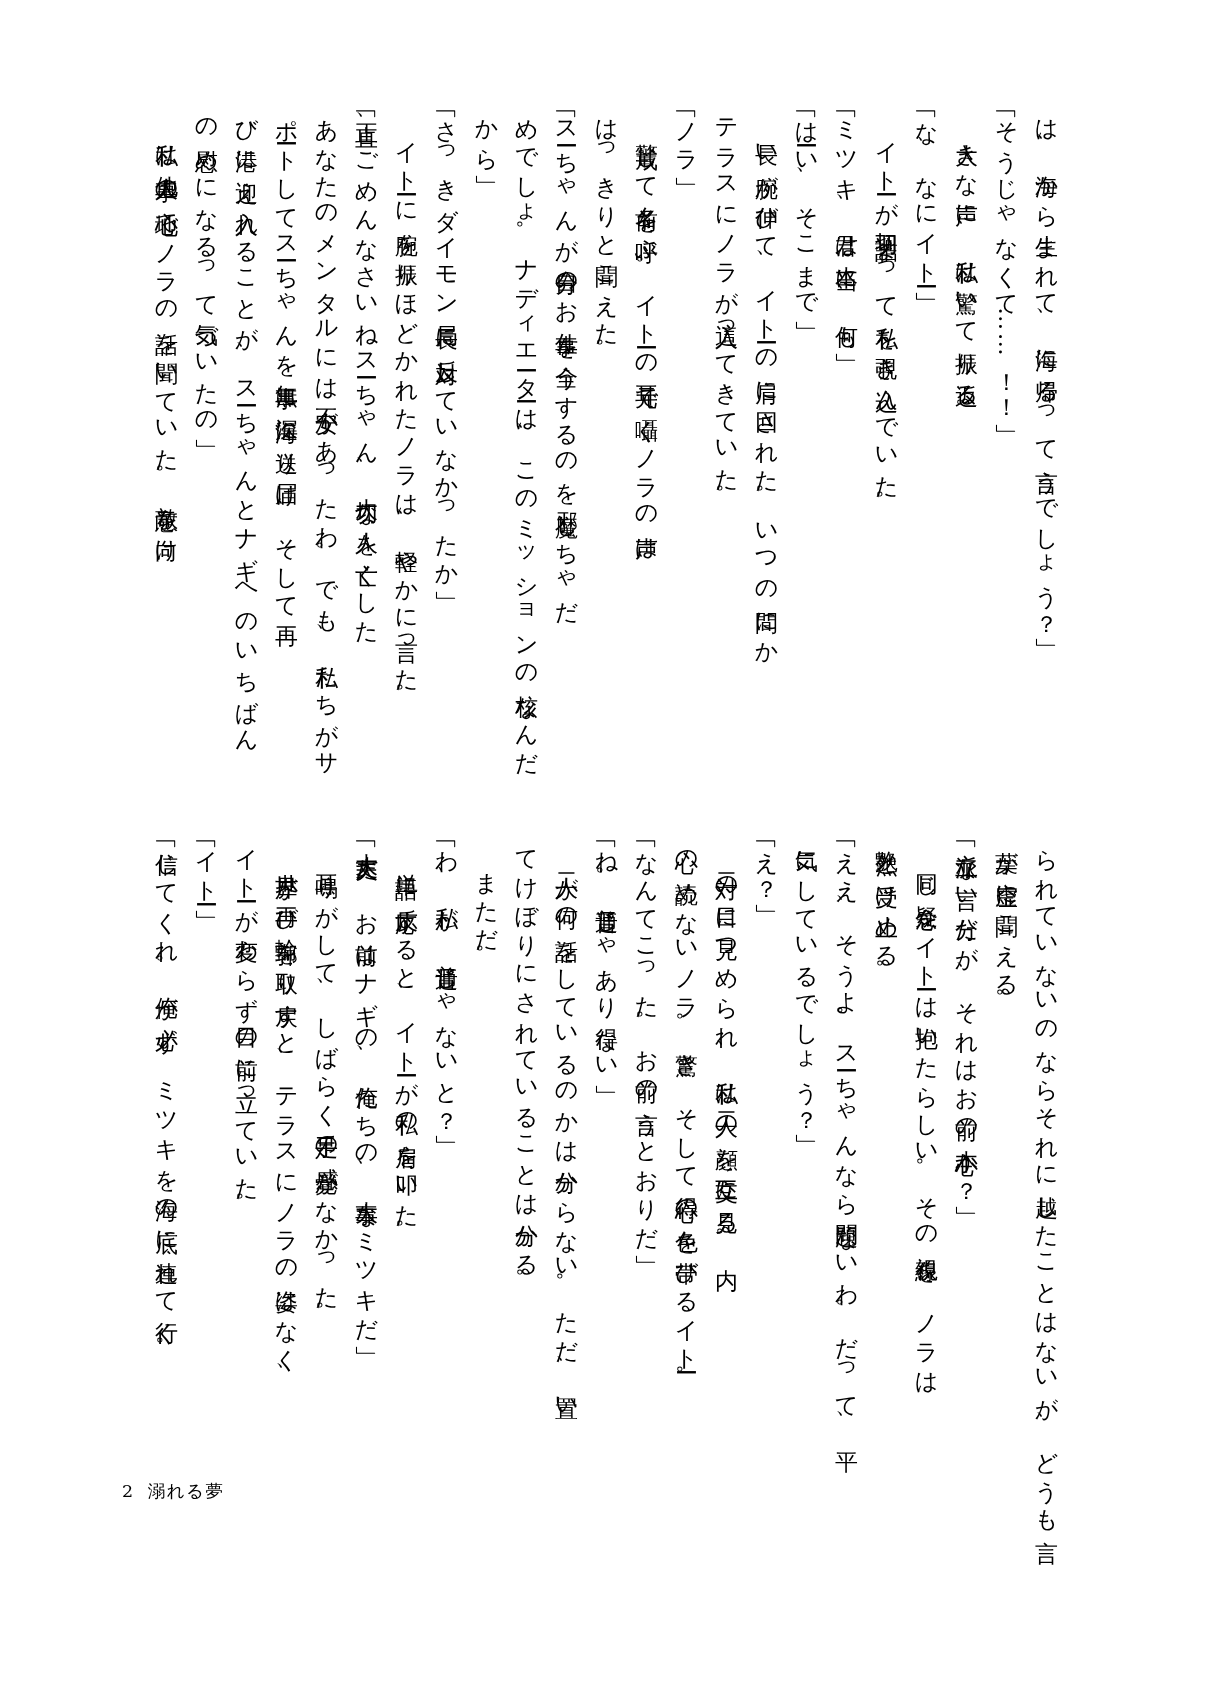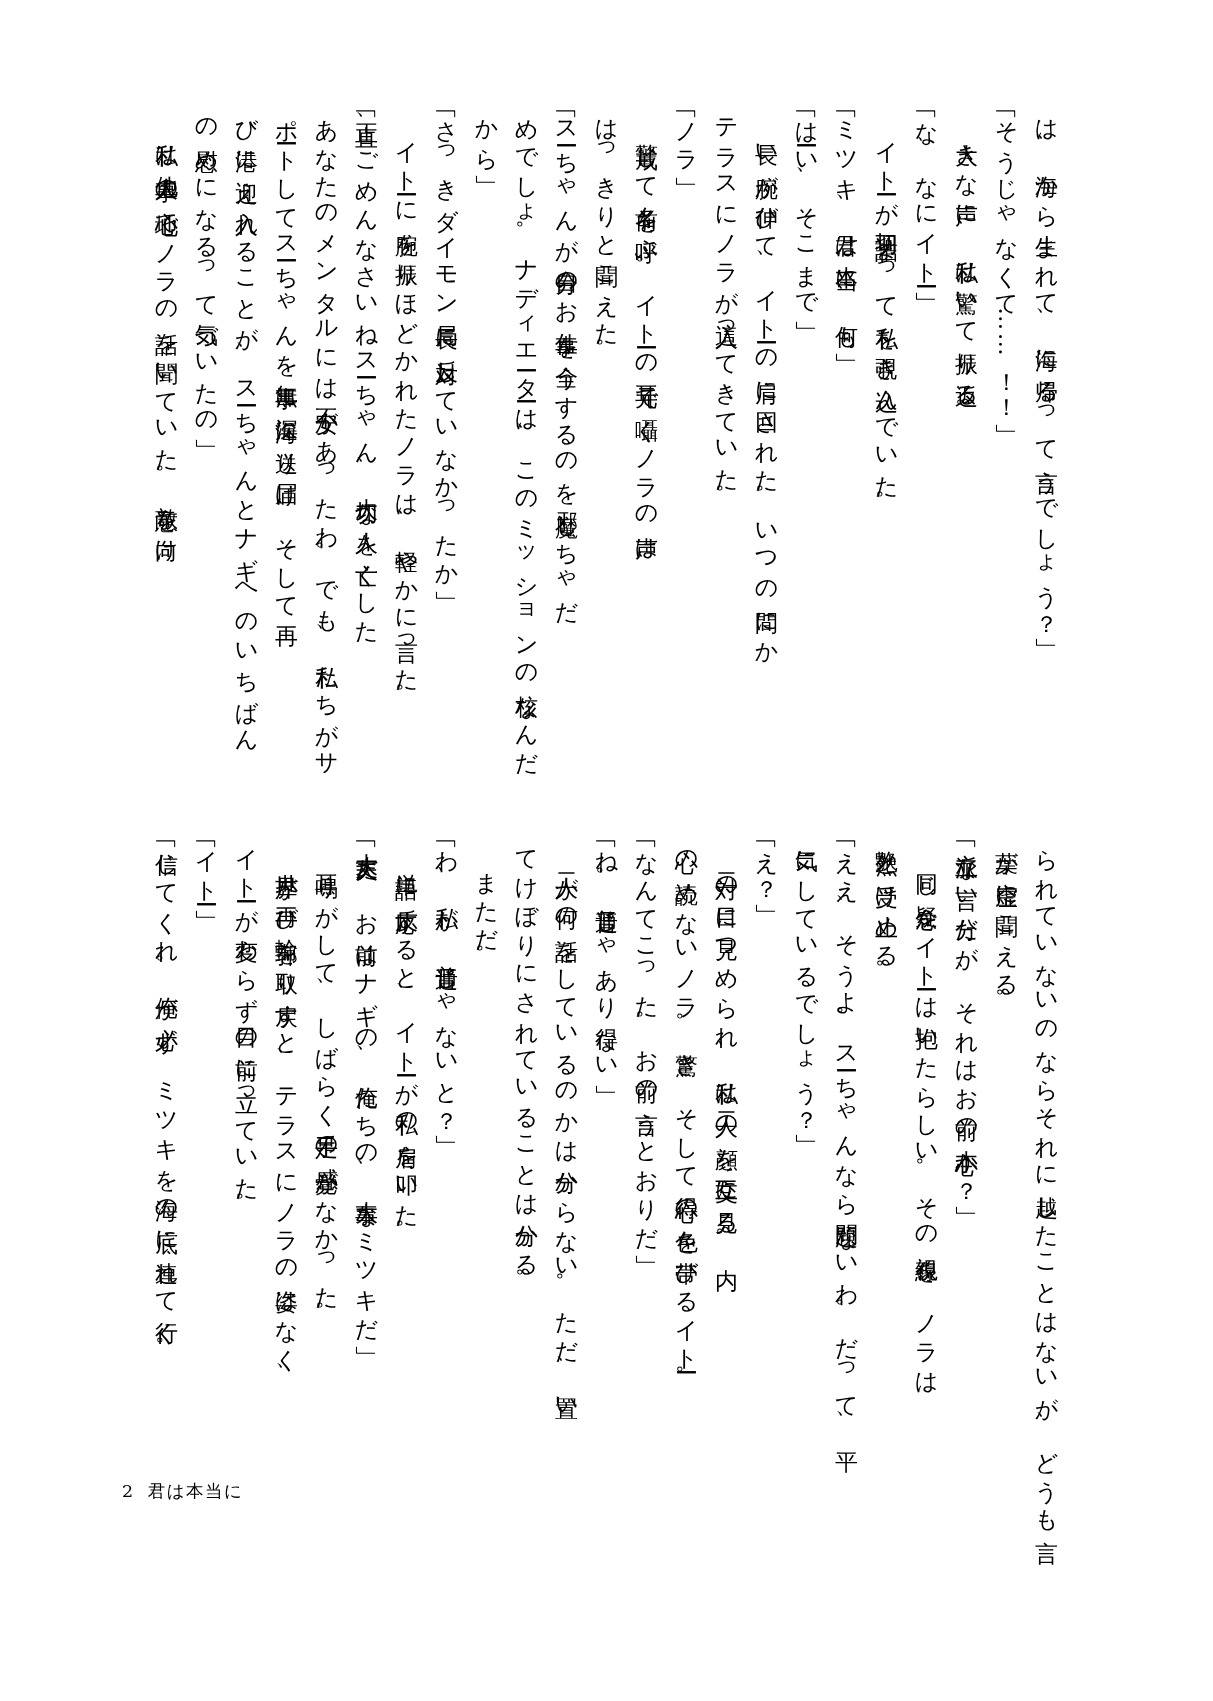--- a/index.html
+++ b/index.html
@@ -102,16 +102,16 @@
       <div class="line">「大丈夫だ。お前はナギの、俺たちの、大事なミツキだ」</div>
       <div class="line indent">耳鳴りがして、しばらく手足の感覚がなかった。</div>
       <div class="line indent">世界が再び輪郭を取り戻すと、テラスにノラの姿はなく、</div>
       <div class="line">イトーが変わらず目の前に立っていた。</div>
       <div class="line">「イトー」</div>
       <div class="line">「信じてくれ。俺が必ず、ミツキを海の底に連れて行く。</div>
     </div>
 
   <div class="footer">
     <span>2</span>
-    <span>君は本当に</span>
+    <span>溺れる夢</span>
   </div>
 
 </div>
 
 </body></html>

